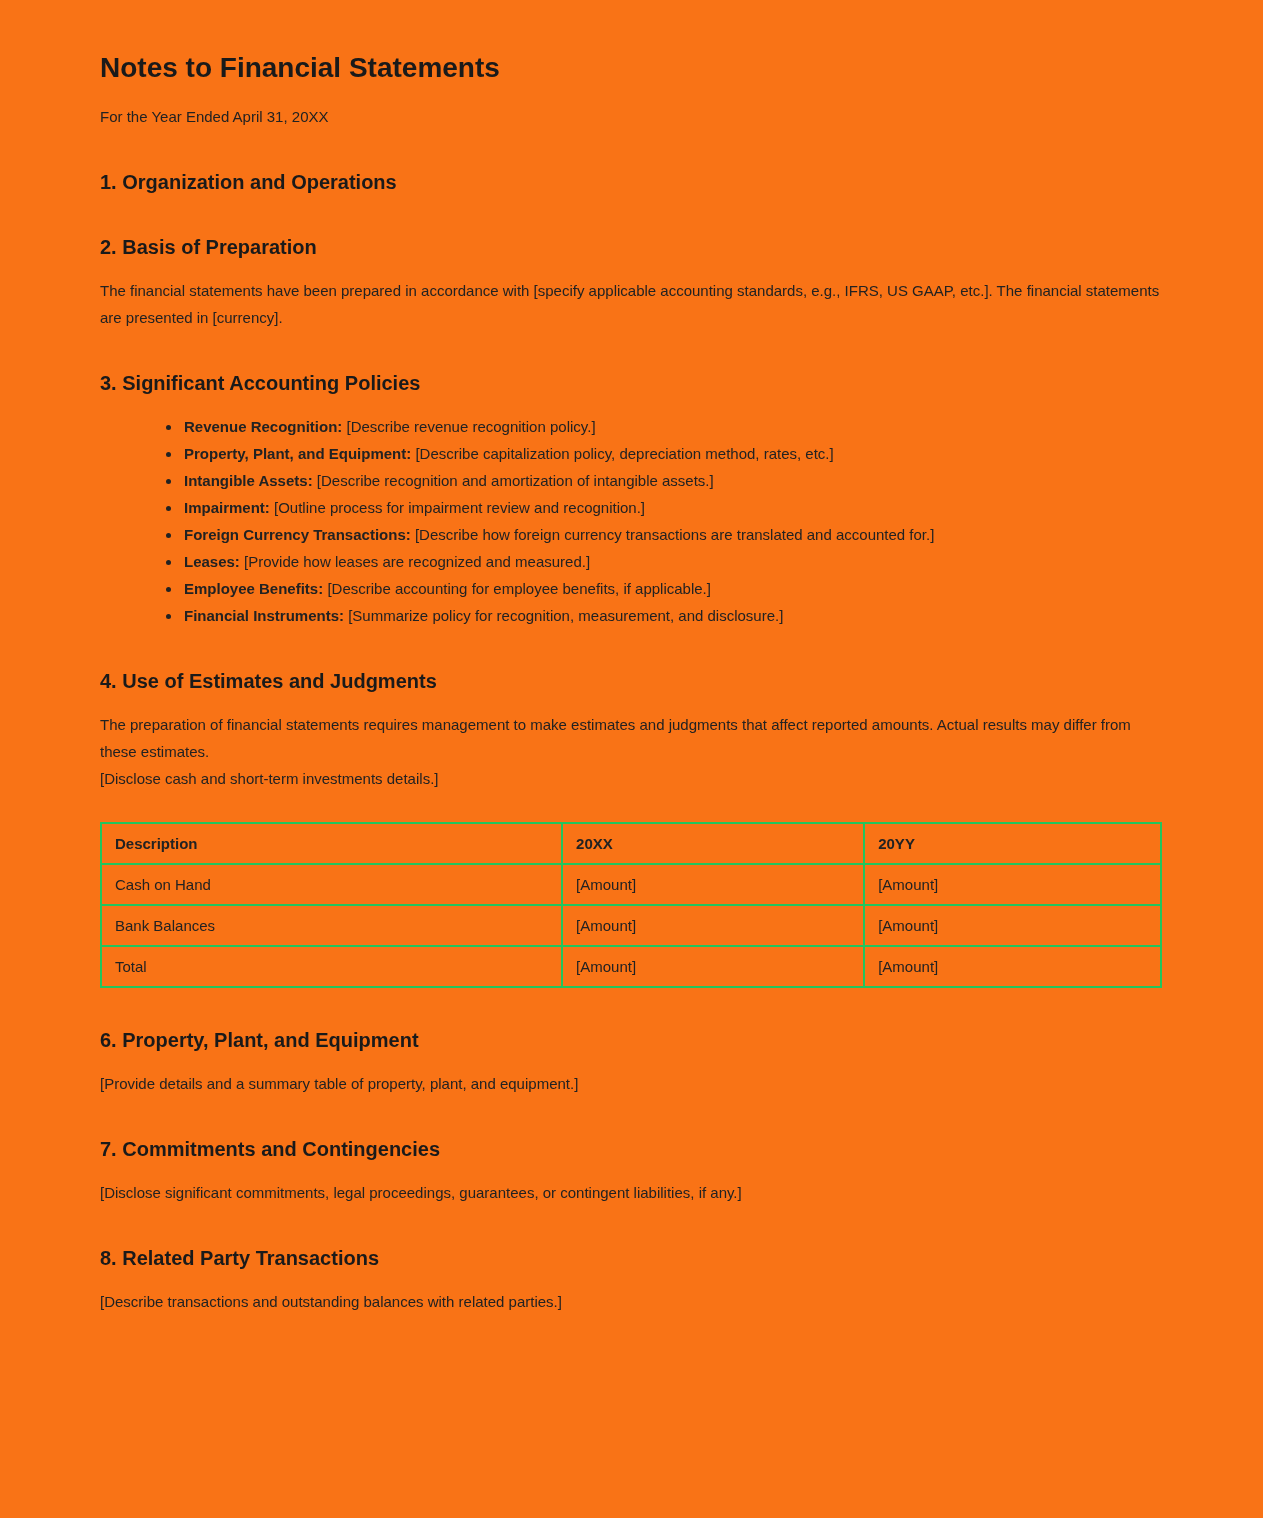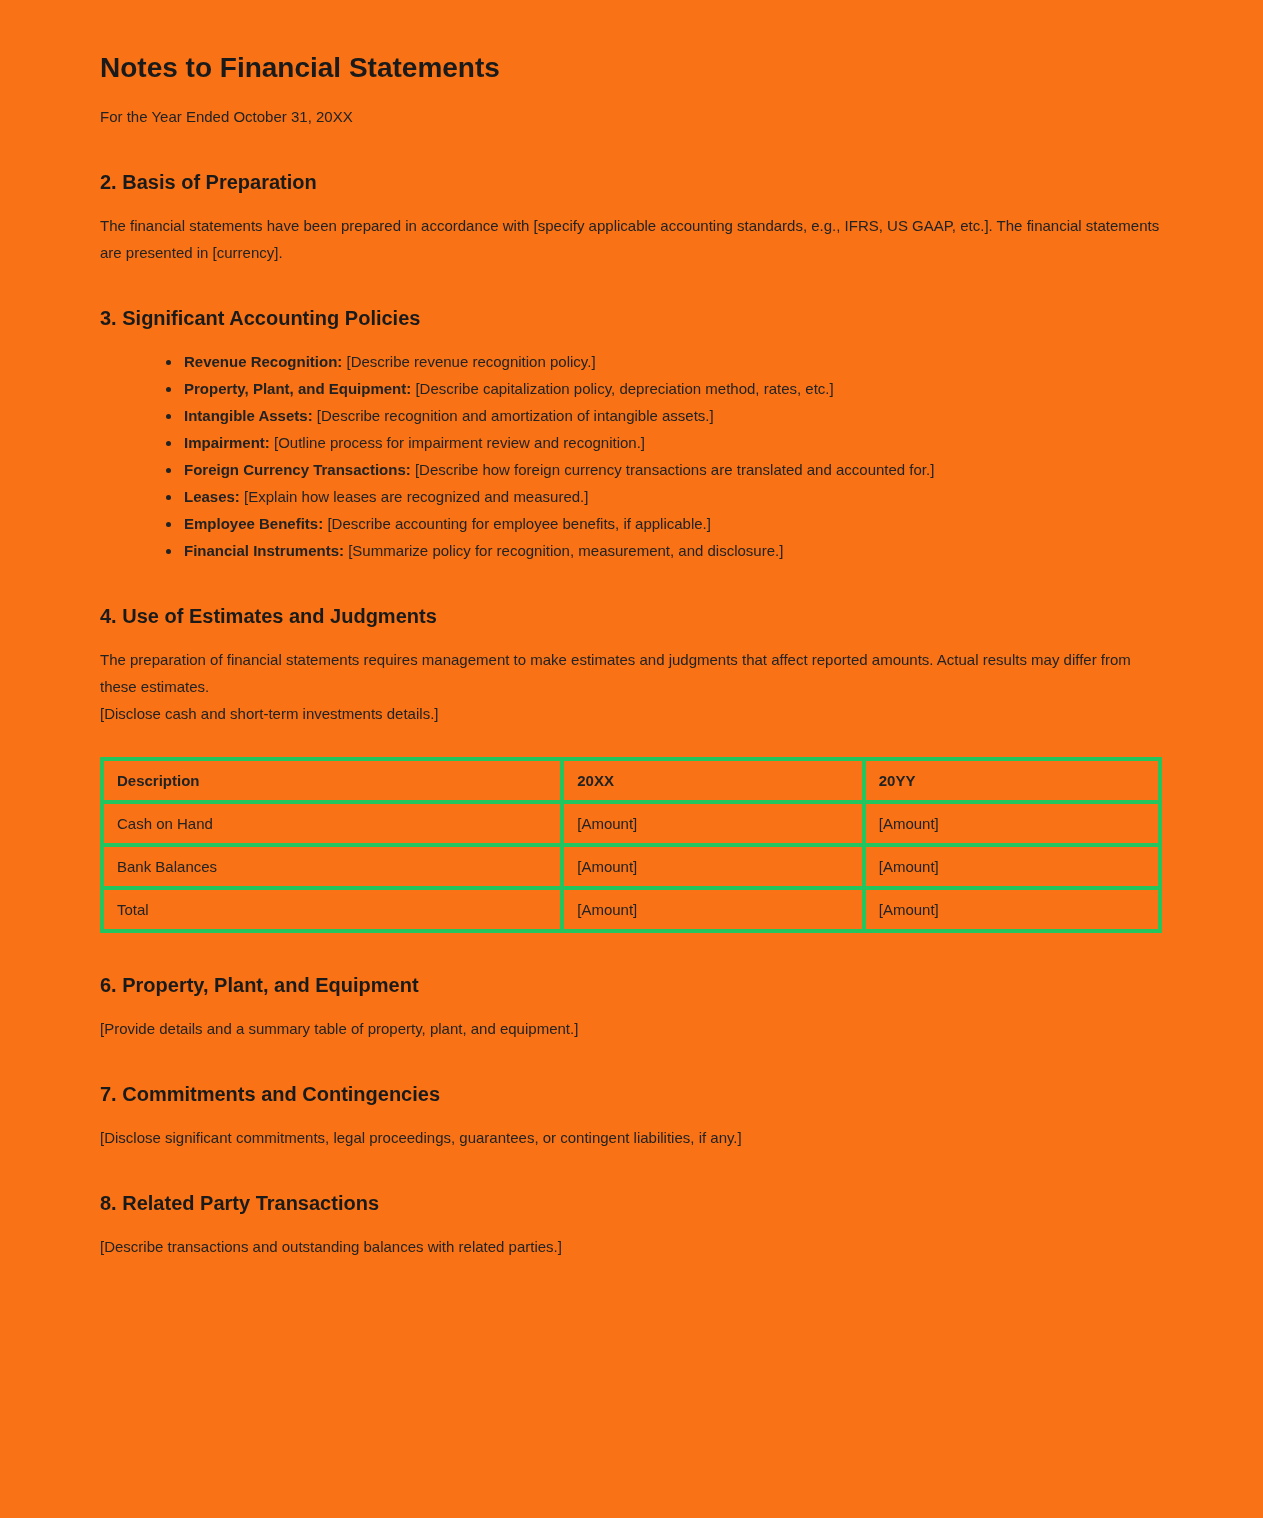--- a/index.html
+++ b/index.html
@@ -50,56 +50,57 @@
     font-weight: 700;
   }
   table.data-table {
     border-collapse: collapse;
     width: 100%;
     margin: 30px 0 4px 0;
     table-layout: fixed;
   }
   table.data-table th,
   table.data-table td {
-    border: 4px solid #22c55e;
+    border: 2px solid #22c55e;
     text-align: left;
     vertical-align: middle;
     padding: 6px 13px;
     font-size: 15px;
     line-height: 1.8;
   }
   table.data-table th {
     font-weight: 700;
   }
 </style>
 </head>
 <body>
 
 <div class="page">
 
   <h1>Notes to Financial Statements</h1>
-  <p class="subtitle">For the Year Ended October 31, 20XX</p>
+  <p class="subtitle">For the Year Ended April 31, 20XX</p>
 
   <section>
+    <h2>1. Organization and Operations</h2>
   </section>
 
   <section>
     <h2>2. Basis of Preparation</h2>
     <p>The financial statements have been prepared in accordance with [specify applicable accounting standards, e.g., IFRS, US GAAP, etc.]. The financial statements are presented in [currency].</p>
   </section>
 
   <section>
     <h2>3. Significant Accounting Policies</h2>
     <ul class="policy-list">
       <li><span class="bullet-label">Revenue Recognition:</span><span> [Describe revenue recognition policy.]</span></li>
       <li><span class="bullet-label">Property, Plant, and Equipment:</span><span> [Describe capitalization policy, depreciation method, rates, etc.]</span></li>
       <li><span class="bullet-label">Intangible Assets:</span><span> [Describe recognition and amortization of intangible assets.]</span></li>
       <li><span class="bullet-label">Impairment:</span><span> [Outline process for impairment review and recognition.]</span></li>
       <li><span class="bullet-label">Foreign Currency Transactions:</span><span> [Describe how foreign currency transactions are translated and accounted for.]</span></li>
-      <li><span class="bullet-label">Leases:</span><span> [Explain how leases are recognized and measured.]</span></li>
+      <li><span class="bullet-label">Leases:</span><span> [Provide how leases are recognized and measured.]</span></li>
       <li><span class="bullet-label">Employee Benefits:</span><span> [Describe accounting for employee benefits, if applicable.]</span></li>
       <li><span class="bullet-label">Financial Instruments:</span><span> [Summarize policy for recognition, measurement, and disclosure.]</span></li>
     </ul>
   </section>
 
   <section>
     <h2>4. Use of Estimates and Judgments</h2>
     <p>The preparation of financial statements requires management to make estimates and judgments that affect reported amounts. Actual results may differ from these estimates.</p>
   </section>
 

